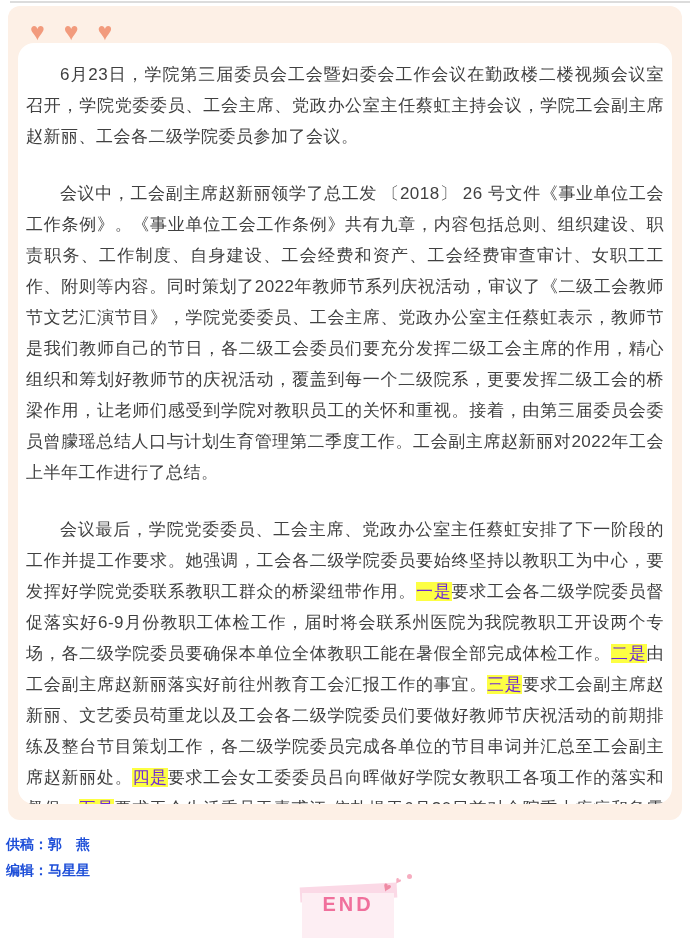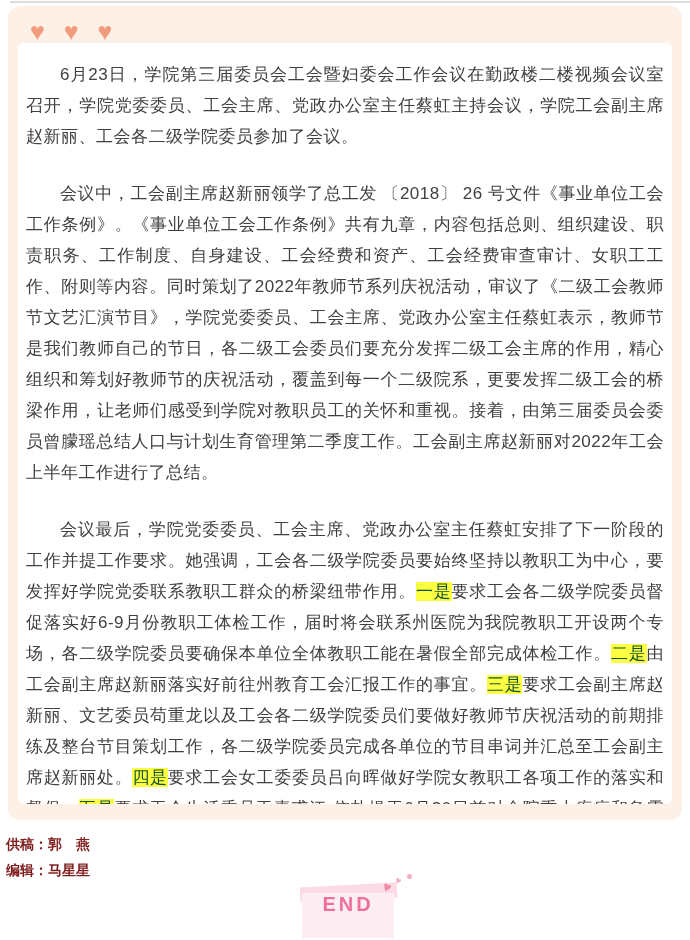--- a/index.html
+++ b/index.html
@@ -11,33 +11,33 @@
   .top-line{position:absolute;top:1px;left:10px;right:0;height:2px;background:#dcdcdc;}
   .card{
     position:absolute;left:8px;top:6px;width:674px;height:814px;
     background:#fdf0e6;border-radius:12px;box-sizing:border-box;
   }
   .hearts{position:absolute;left:22px;top:10px;font-size:25px;line-height:30px;
     color:#f29b7d;letter-spacing:6px;}
   .hearts span{display:inline-block;}
   .panel{
     position:absolute;left:10px;right:10px;top:37px;bottom:16px;
-    background:#ffffff;border-radius:6px;box-sizing:border-box;
+    background:#ffffff;border-radius:16px;box-sizing:border-box;
     padding:16px 8px 8px 8px;overflow:hidden;
   }
   .panel p{
     margin:0 0 26px 0;text-indent:2em;
     font-size:17px;line-height:31px;color:#404040;
     text-align:justify;letter-spacing:0.5px;word-break:break-all;
   }
   .panel p:last-child{margin-bottom:0;}
-  .hl{color:#14532d;background:#fdff43;}
+  .hl{color:#6d28d9;background:#fdff43;}
   .credits{
     position:absolute;left:6px;top:831px;
-    font-size:14px;font-weight:bold;color:#7f1d1d;line-height:26px;
+    font-size:14px;font-weight:bold;color:#1d4ed8;line-height:26px;
   }
   .credit-line span{display:inline;}
   .end-badge{position:absolute;left:299px;top:880px;width:104px;height:60px;}
   .end-flap{
     position:absolute;left:1px;top:5px;width:97px;height:15px;
     background:#fbd9e6;transform:rotate(-3deg);
   }
   .end-body{
     position:absolute;left:3px;top:13px;width:92px;height:45px;
     background:#fdeef3;display:flex;align-items:flex-start;justify-content:center;

